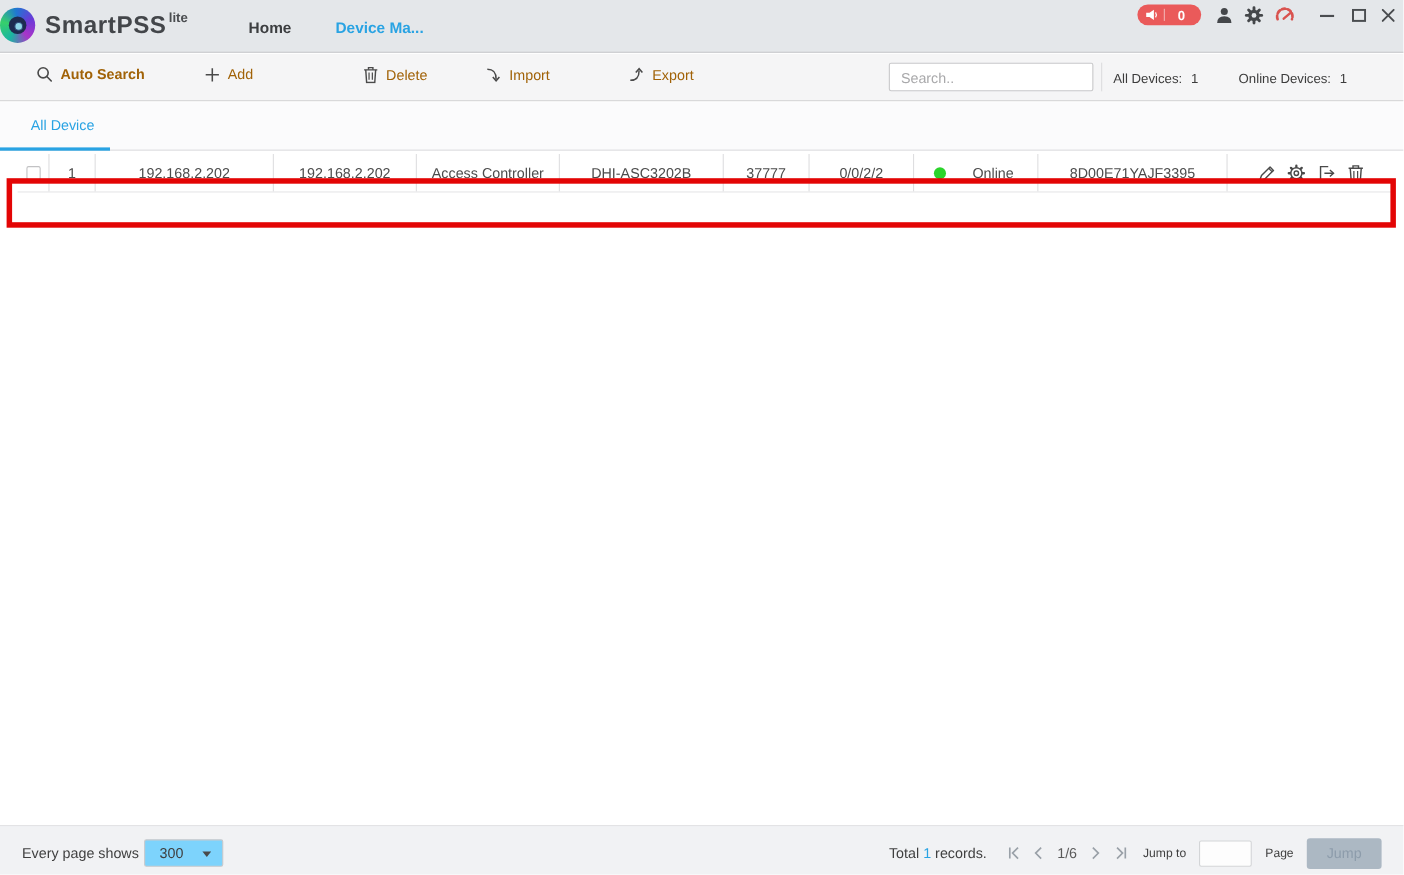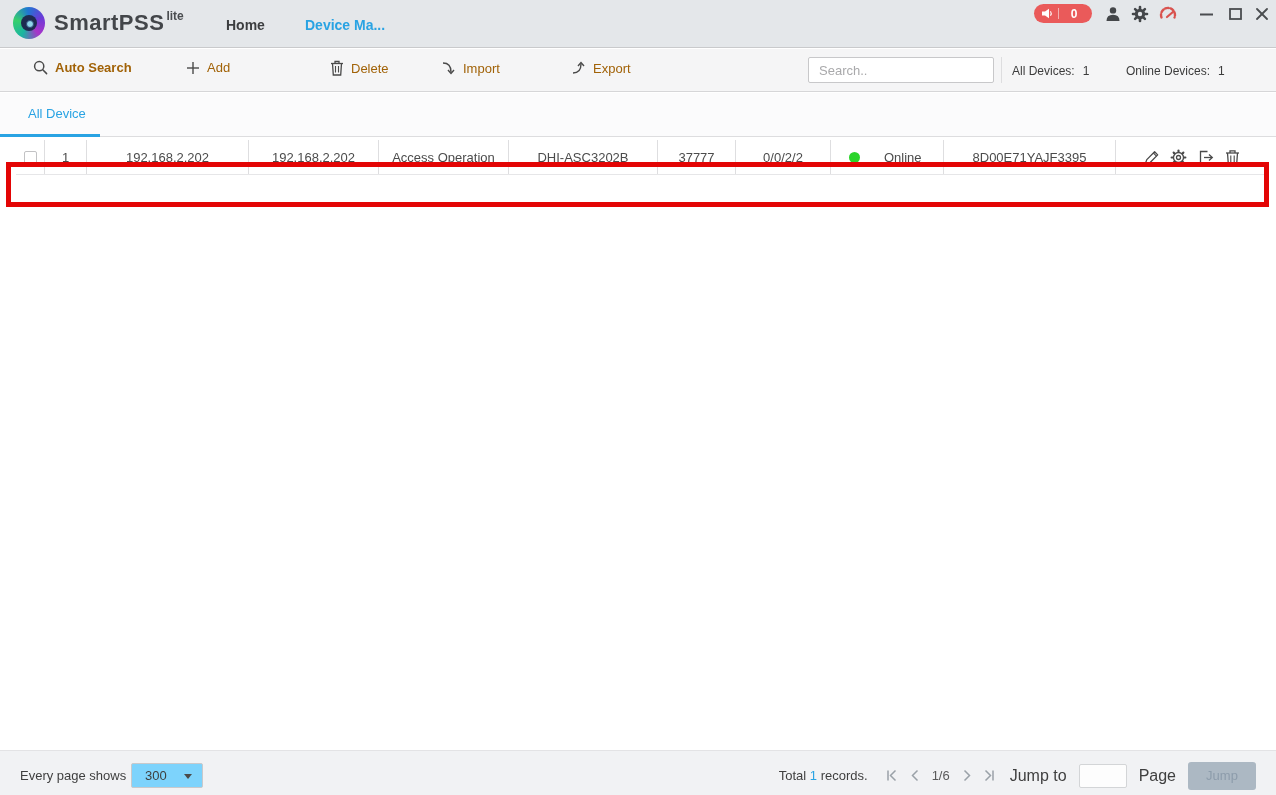--- a/index.html
+++ b/index.html
@@ -11,21 +11,21 @@
     overflow:hidden;
     color:#3f3f3f;
   }
   svg { display:block; }
 
   
   .titlebar {
     position:absolute; left:0; top:0; width:1276px; height:48px;
     background:#e4e7ea; border-bottom:1px solid #c9cacc;
   }
-  .logo-wrap { position:absolute; left:13px; top:7px; display:flex; align-items:center; }
+  .logo-wrap { position:absolute; left:0; top:7px; display:flex; align-items:center; }
   .logo-icon {
     width:32px; height:32px; border-radius:50%;
     background:conic-gradient(from 210deg, #19b5a2, #37d06b, #1f78d1, #6a3bd8, #a934c9, #19b5a2);
     position:relative;
   }
   .logo-icon::before {
     content:""; position:absolute; left:8px; top:8px; width:16px; height:16px;
     border-radius:50%; background:#1d2b50;
   }
   .logo-icon::after {
@@ -140,21 +140,21 @@
   .select-caret {
     position:absolute; right:10px; top:10px;
     width:0; height:0; border-left:4px solid transparent; border-right:4px solid transparent;
     border-top:5px solid #4a4a4a;
   }
   .pager { position:absolute; right:20px; top:10px; height:29px; display:flex; align-items:center; }
   .total-text { font-size:13px; color:#3f3f3f; margin-right:14px; }
   .total-num { color:#29a3e3; }
   .pg-btn { width:22px; height:20px; display:flex; align-items:center; justify-content:center; cursor:pointer; }
   .page-indicator { font-size:13px; color:#5a5a5a; margin:0 6px; }
-  .jumpto-label, .page-label { font-size:16px; color:#3f3f3f; }
+  .jumpto-label, .page-label { font-size:11px; color:#3f3f3f; }
   .jumpto-label { margin:0 12px 0 10px; }
   .jump-input {
     width:48px; height:24px; background:#fdfdfd; border:1px solid #d3d5d7; border-radius:2px;
     font-size:13px; color:#444; text-align:center; outline:none;
     font-family:"Liberation Sans", sans-serif;
   }
   .page-label { margin:0 12px; }
   .jump-btn {
     width:68px; height:28px; background:#acb8c3; border:none; border-radius:3px;
     font-size:13px; color:#8d9cab; font-family:"Liberation Sans", sans-serif;
@@ -281,21 +281,21 @@
 
 <div class="table">
 
   <div class="trow">
     <div class="cell col-cb">
       <div class="checkbox"></div>
     </div>
     <div class="cell col-no">1</div>
     <div class="cell col-name">192.168.2.202</div>
     <div class="cell col-ip">192.168.2.202</div>
-    <div class="cell col-type">Access Operation</div>
+    <div class="cell col-type">Access Controller</div>
     <div class="cell col-model">DHI-ASC3202B</div>
     <div class="cell col-port">37777</div>
     <div class="cell col-chan">0/0/2/2</div>
     <div class="cell col-status">
       <div class="status-dot"></div>
       <span>Online</span>
     </div>
     <div class="cell col-sn">8D00E71YAJF3395</div>
     <div class="cell col-op">
       <svg class="op-icon" viewBox="0 0 19 19">

